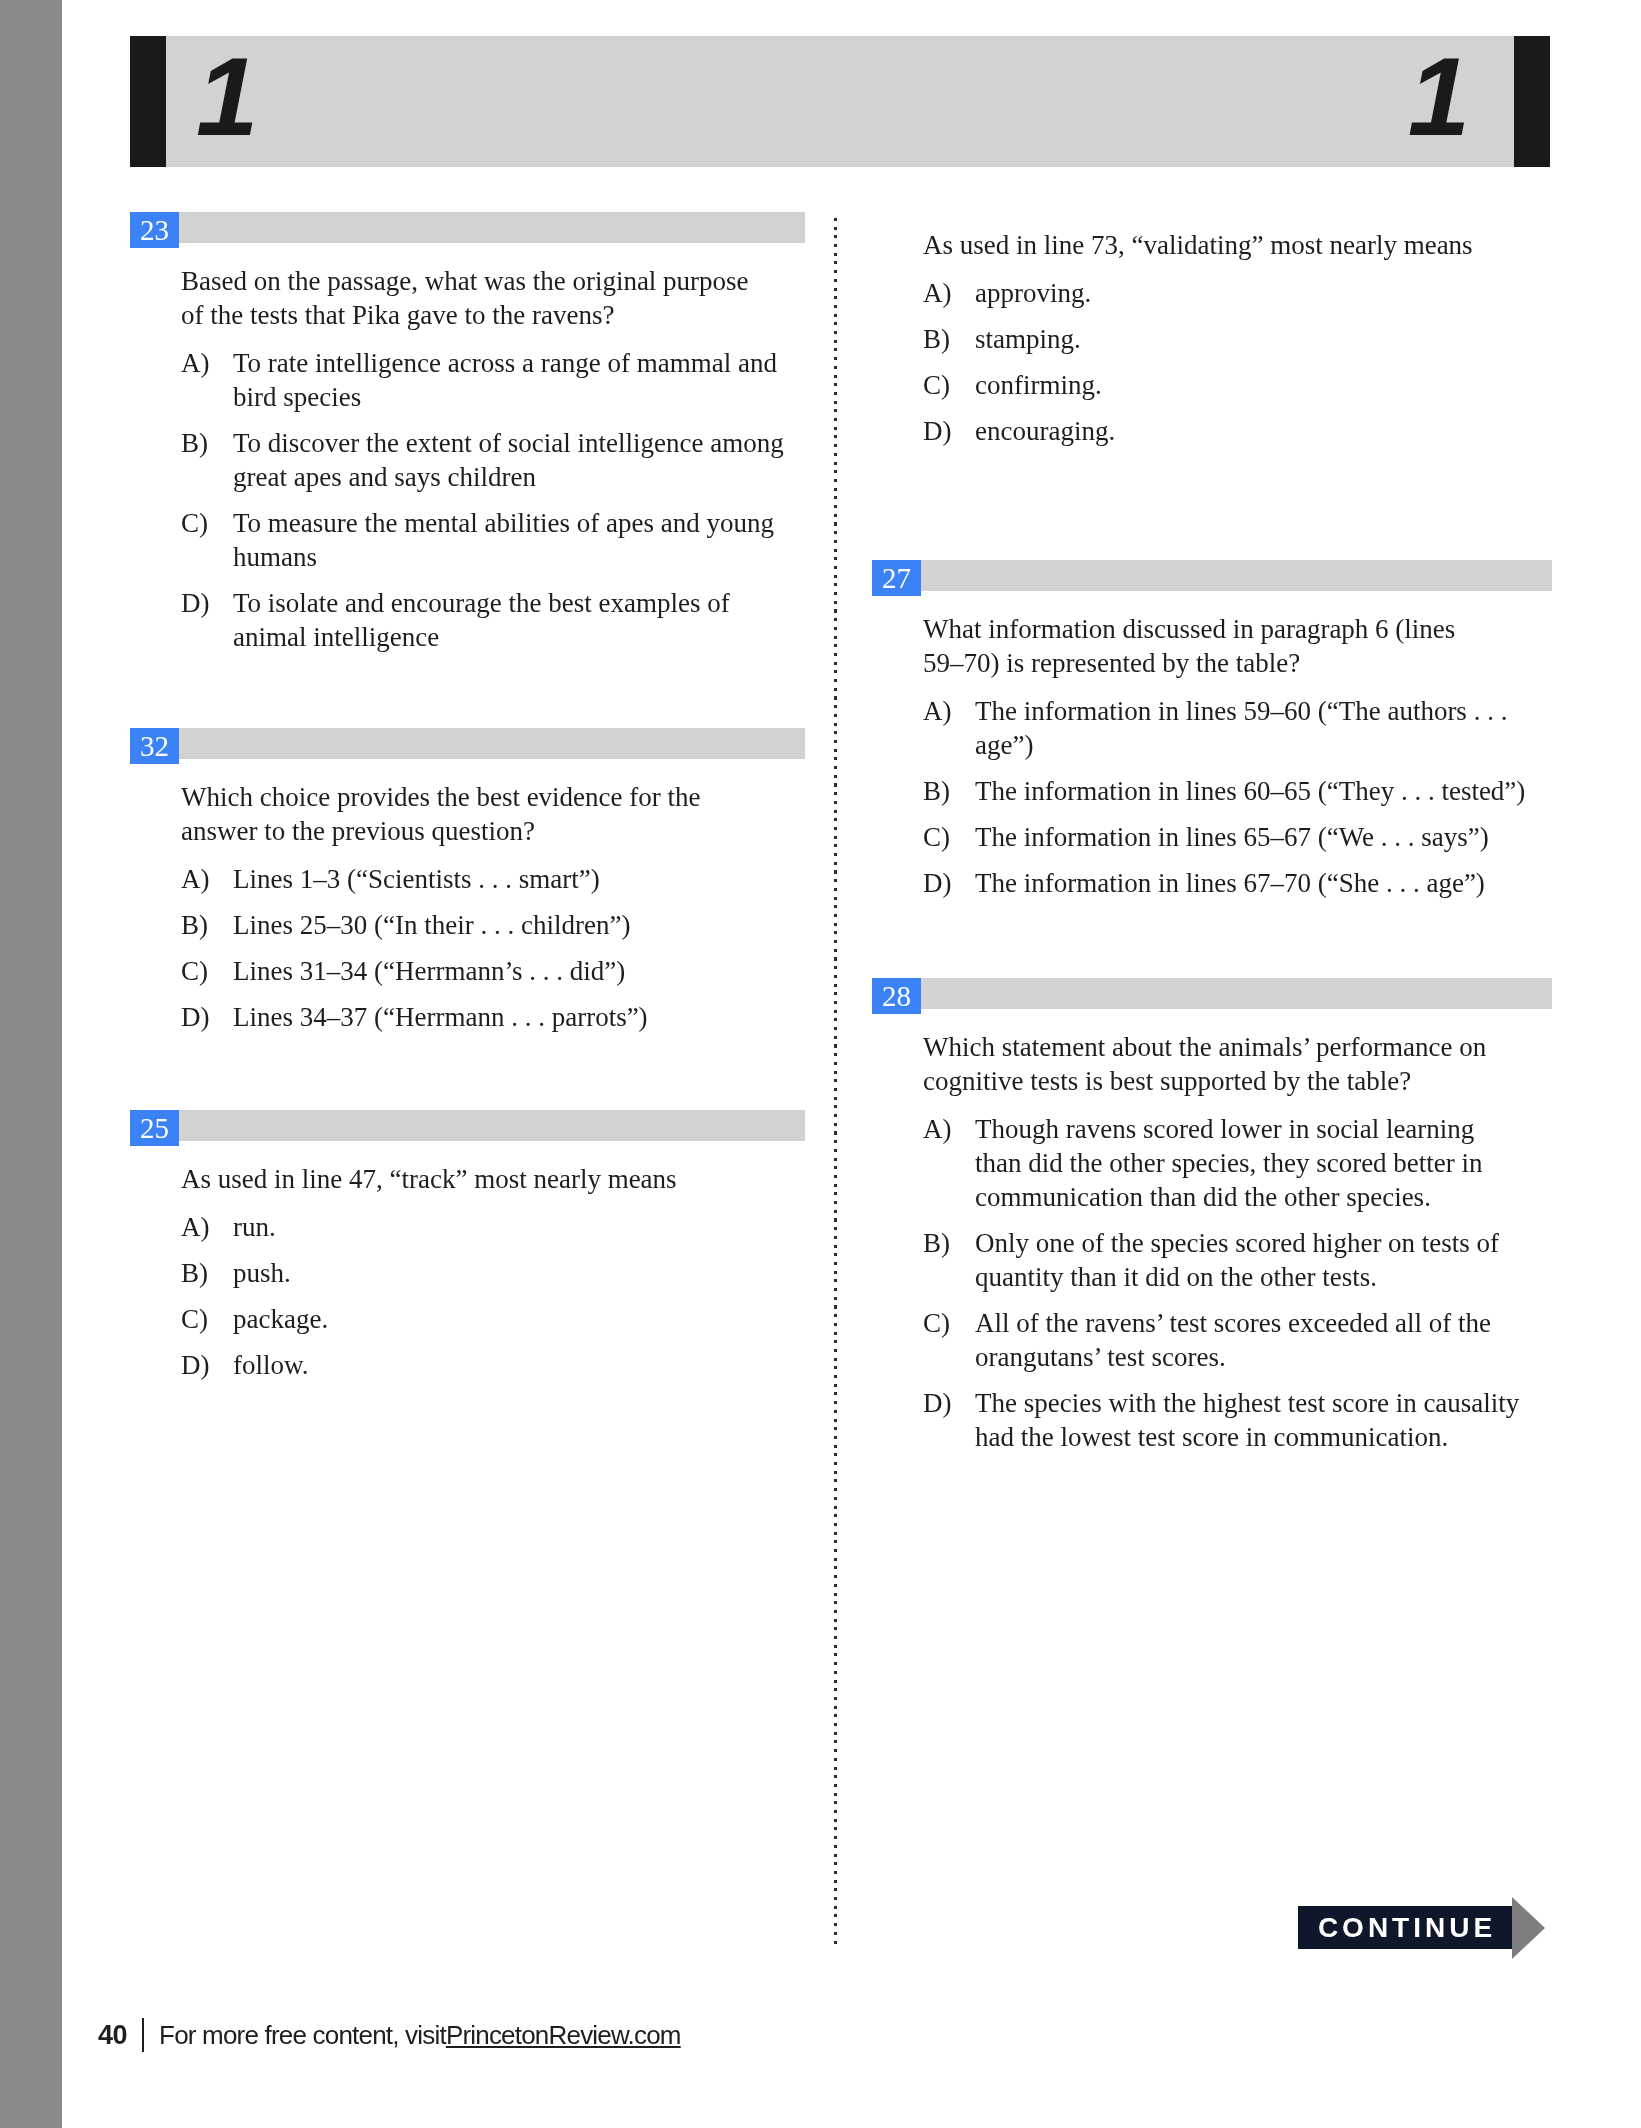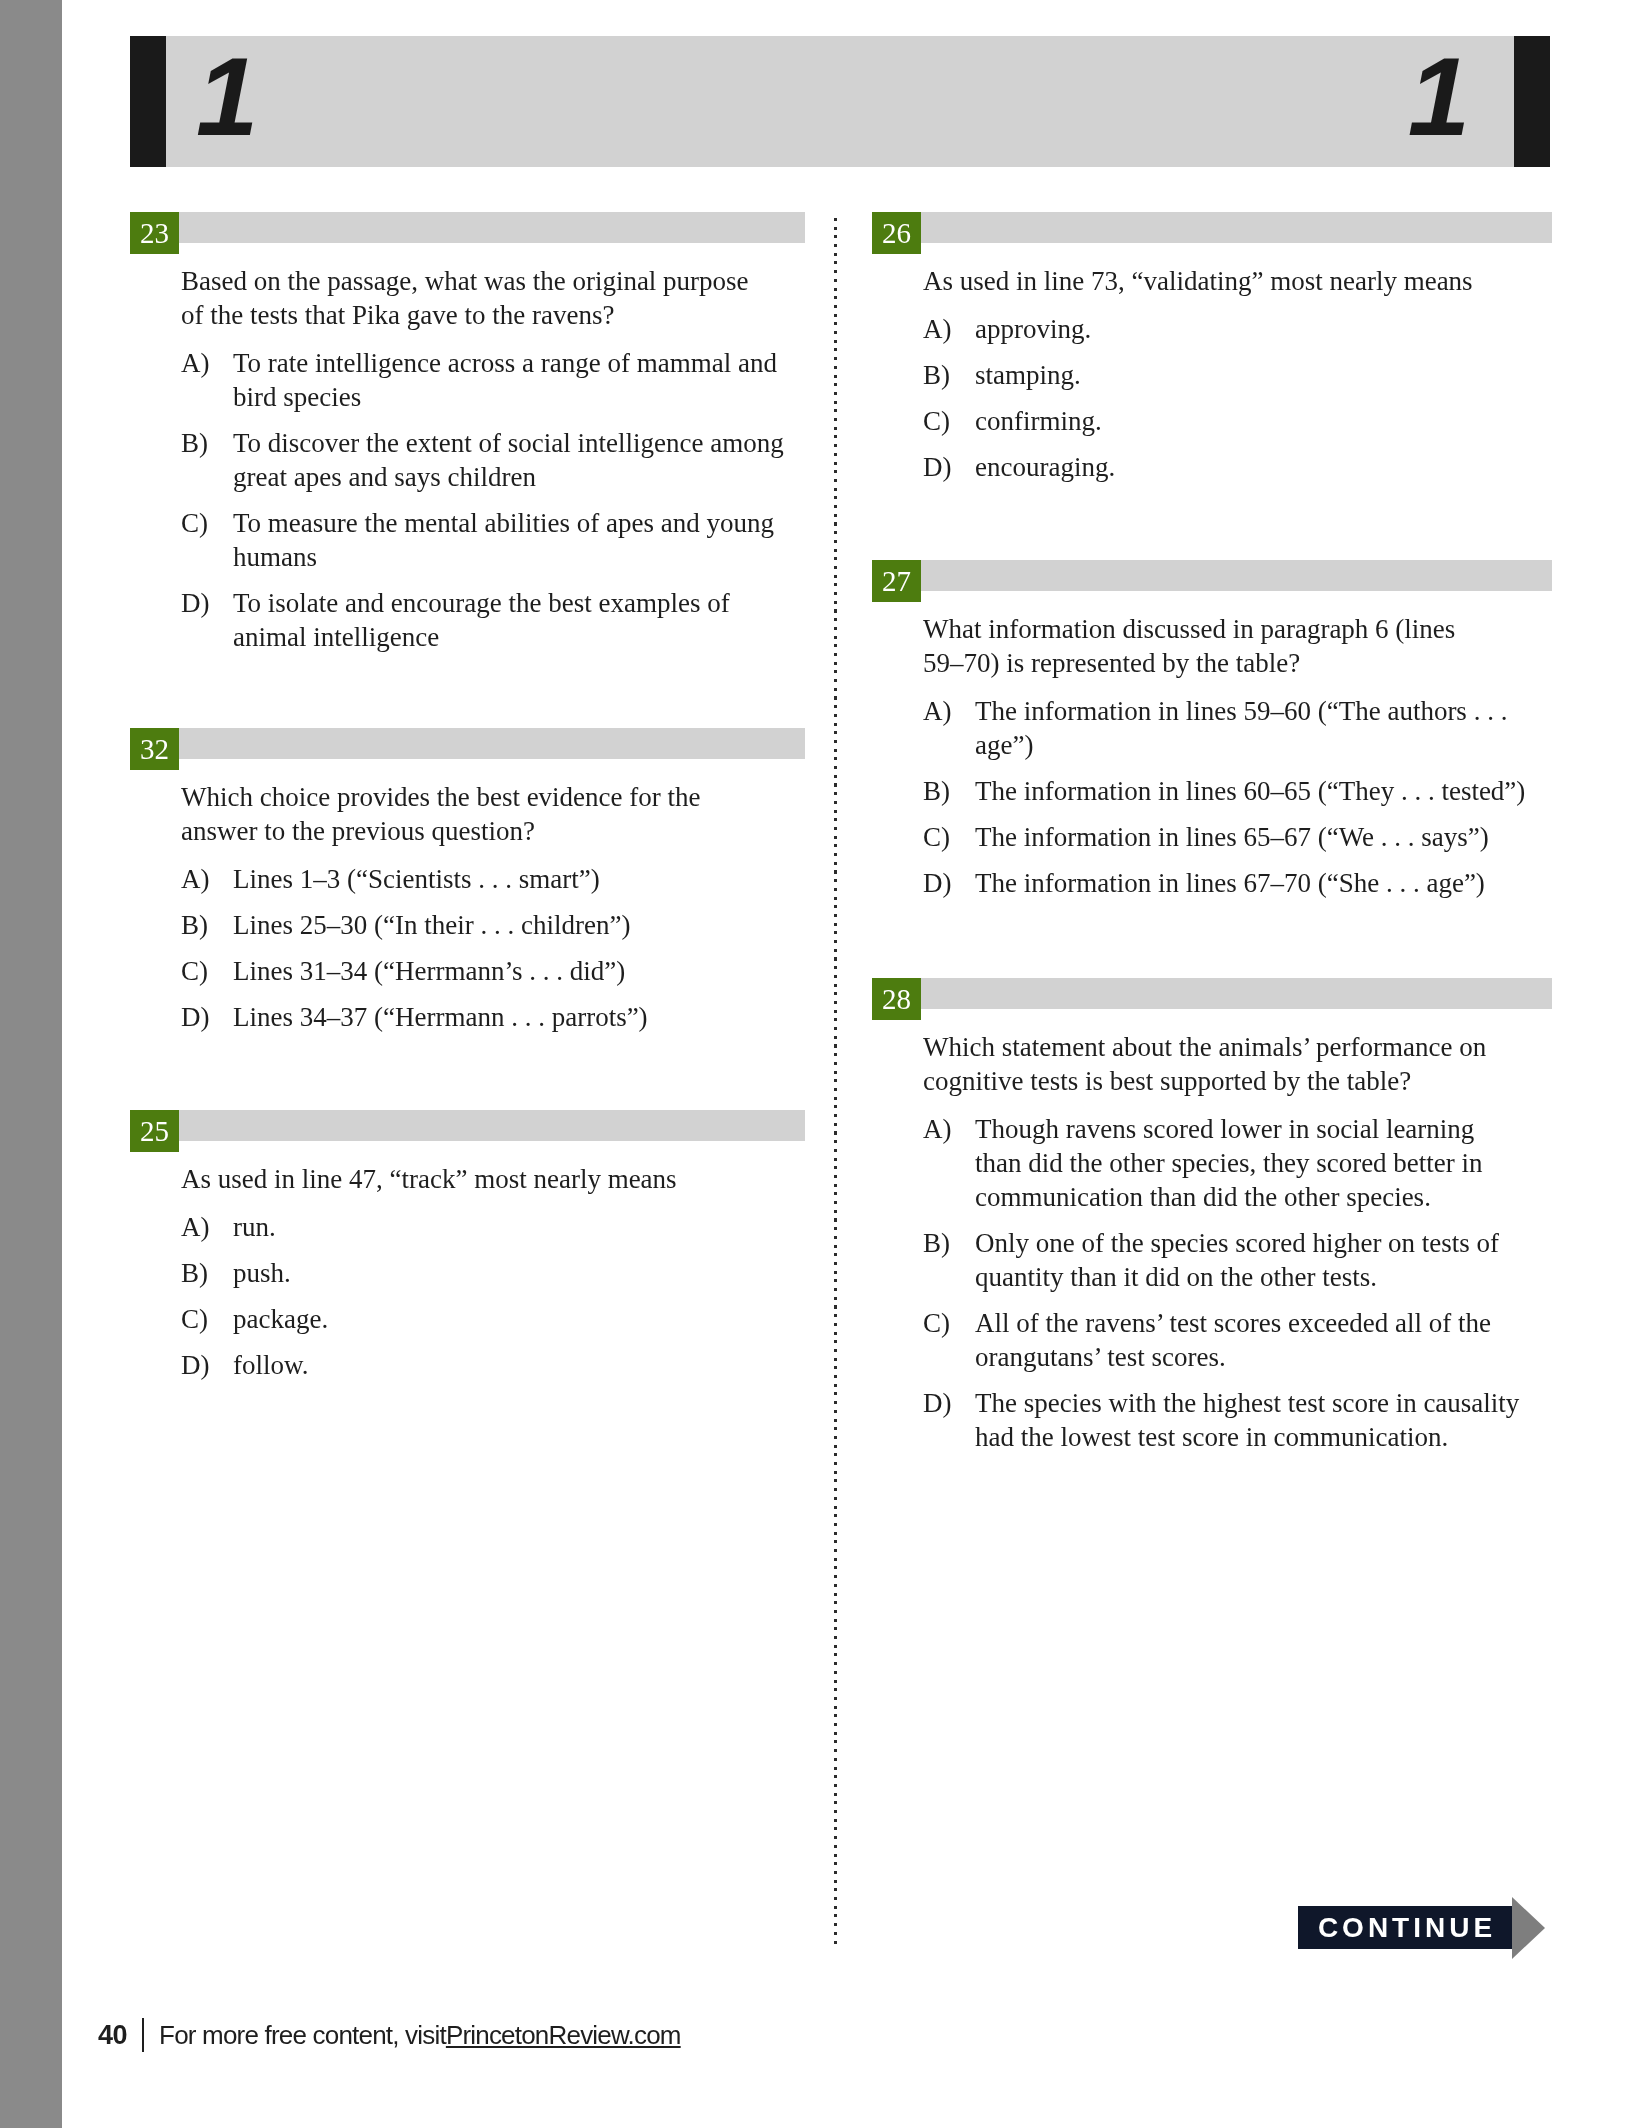--- a/index.html
+++ b/index.html
@@ -29,22 +29,22 @@
     left:834px;top:218px;width:3px;height:1731px;
     background:repeating-linear-gradient(to bottom,#2b2b2b 0 3px,transparent 3px 8.7px);
   }
   
   .question{position:absolute;width:740px;}
   #q23{left:130px;top:212px;} #q24{left:130px;top:728px;} #q25{left:130px;top:1110px;}
   #q26{left:872px;top:212px;} #q27{left:872px;top:560px;} #q28{left:872px;top:978px;}
   .qbar{display:flex;height:36px;width:675px;align-items:flex-start;}
   .col-right .qbar{width:680px;}
   .qnum{
-    width:49px;height:42px;flex:0 0 49px;
-    background:#4d7c0f;color:#ffffff;
+    width:49px;height:36px;flex:0 0 49px;
+    background:#3b82f6;color:#ffffff;
     font-size:29px;display:flex;align-items:center;justify-content:center;text-align:center;
   }
   .qtrack{flex:1;height:31px;background:#d2d2d2;}
   .stem{
     margin:16px 0 0 51px;width:645px;
     font-size:27px;line-height:34px;white-space:pre-line;
   }
   .option{display:flex;margin:12px 0 0 51px;}
   .option.first{margin-top:14px;}
   .olett{flex:0 0 52px;width:52px;font-size:27px;line-height:34px;}
@@ -166,24 +166,20 @@
       <span class="olett">C)</span>
       <span class="otext">package.</span>
     </div>
     <div class="option">
       <span class="olett">D)</span>
       <span class="otext">follow.</span>
     </div>
   </div>
 
   <div class="question col-right" id="q26">
-    <div class="qbar">
-      <div class="qnum">26</div>
-      <div class="qtrack"></div>
-    </div>
     <div class="stem">As used in line 73, “validating” most nearly means</div>
     <div class="option first">
       <span class="olett">A)</span>
       <span class="otext">approving.</span>
     </div>
     <div class="option">
       <span class="olett">B)</span>
       <span class="otext">stamping.</span>
     </div>
     <div class="option">

